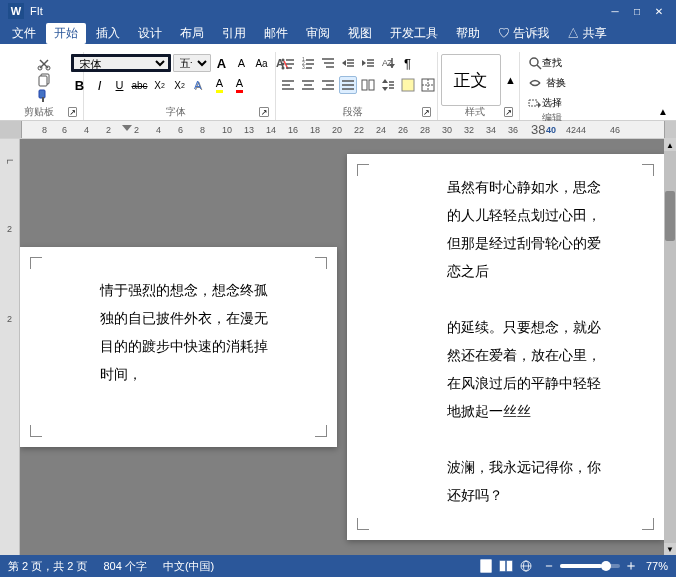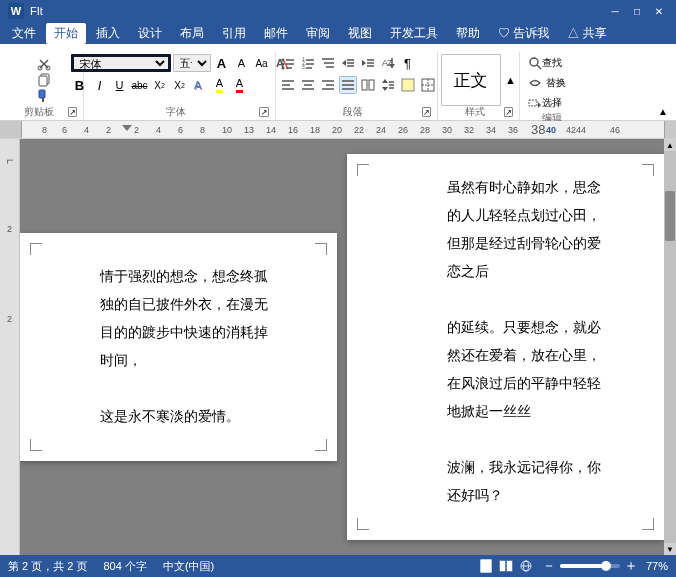--- a/index.html
+++ b/index.html
@@ -706,21 +706,20 @@
   <div class="doc-scroll-area">
 
     <div class="page" style="min-height:160px;">
       <div class="corner-mark tl"></div>
       <div class="corner-mark tr"></div>
       <div class="corner-mark bl"></div>
       <div class="corner-mark br"></div>
       <div class="page-content">
         <p class="chinese-text">情于强烈的想念，想念终孤独的自已披件外衣，在漫无目的的踱步中快速的消耗掉时间，</p>
         <p class="chinese-text">&nbsp;</p>
-        <p class="chinese-text">这是永不寒淡的爱情。</p>
       </div>
     </div>
 
     <div class="page" style="min-height:220px;">
       <div class="corner-mark tl"></div>
       <div class="corner-mark tr"></div>
       <div class="corner-mark bl"></div>
       <div class="corner-mark br"></div>
       <div class="page-content" style="padding-top:20px;padding-left:100px;">
         <p class="chinese-text">虽然有时心静如水，思念的人儿轻轻点划过心田，但那是经过刮骨轮心的爱恋之后</p>

